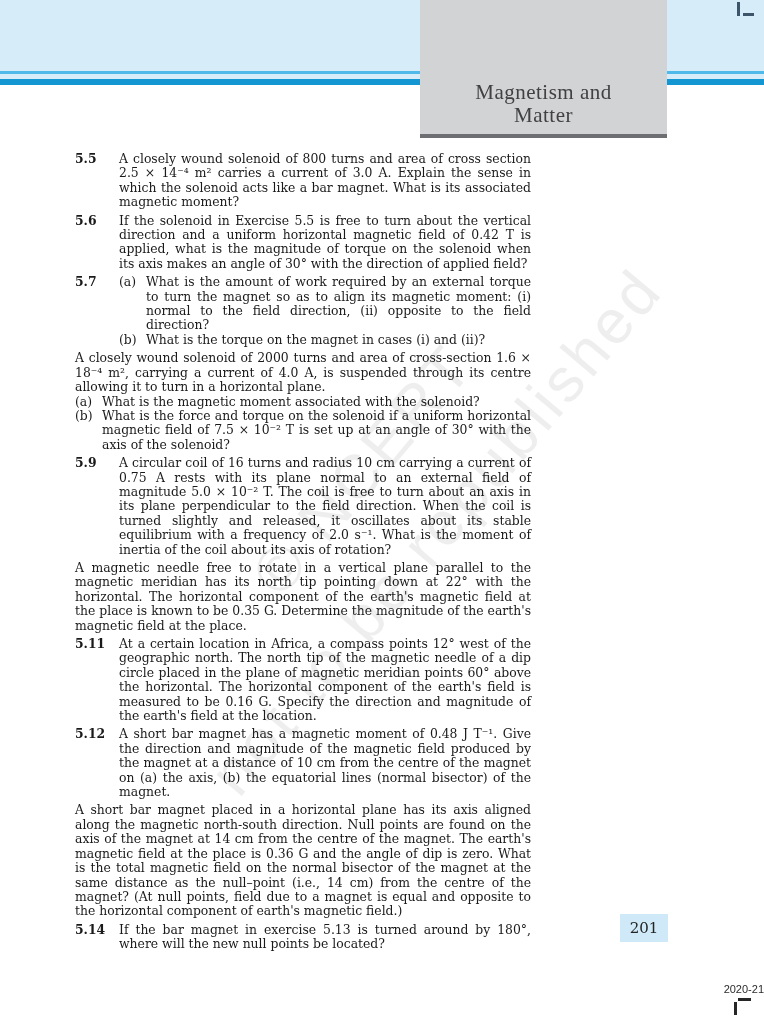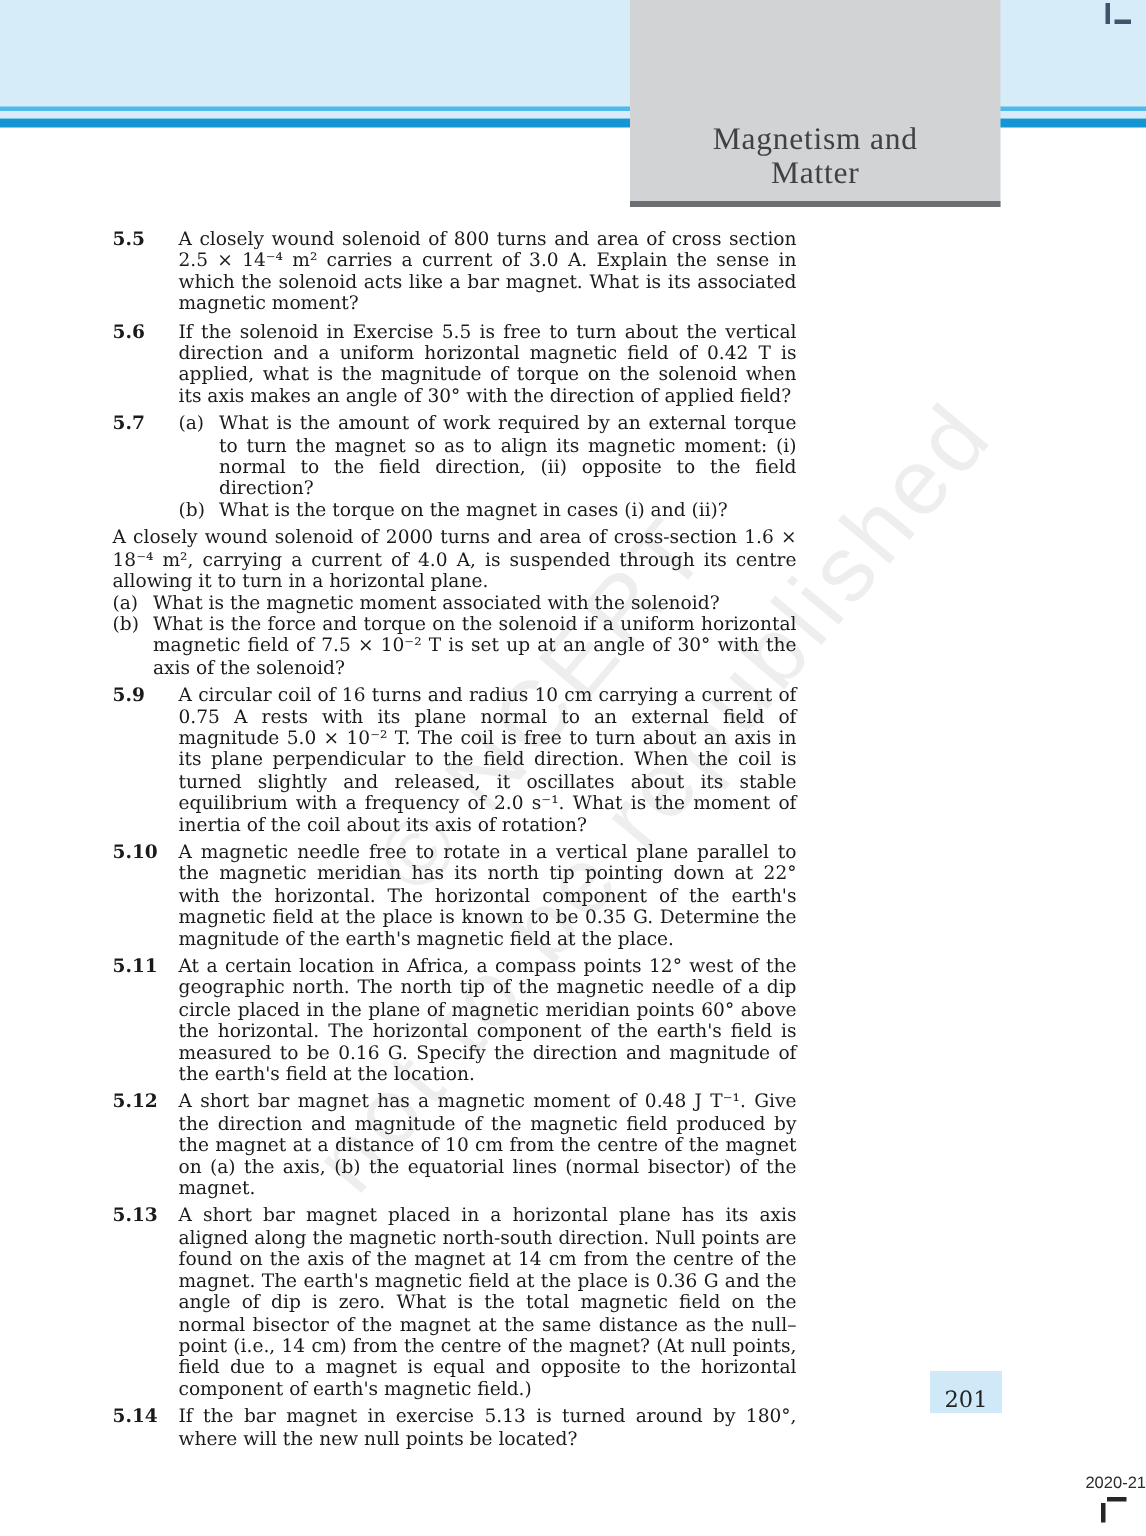--- a/index.html
+++ b/index.html
@@ -48,21 +48,21 @@
   .ex-item { display: flex; margin-bottom: 4px; }
   .ex-num  { width: 44px; flex: none; font-weight: bold; font-size: 12.4px; line-height: 14.4px; }
   .ex-body { flex: 1; min-width: 0; }
   .ex-para { margin: 0; }
   .ex-sub  { display: flex; }
   .ex-sublabel { width: 27px; flex: none; font-size: 12.4px; line-height: 14.4px; }
   .ex-text { flex: 1; font-size: 12.4px; line-height: 14.4px; text-align: justify; }
   
   .page-badge {
     position: absolute; left: 620px; top: 914px; width: 48px; height: 28px;
-    background: #cfe9f8; display: flex; align-items: flex-end; justify-content: center;
+    background: #cfe9f8; display: flex; align-items: center; justify-content: center;
     font-size: 15px; color: #232323; z-index: 2;
   }
   .footer {
     position: absolute; left: 0; top: 983px; width: 764px; text-align: right;
     font-family: "Liberation Sans", sans-serif; font-size: 11px; color: #2b2b2b; z-index: 2;
   }
 </style>
 </head>
 <body>
 
@@ -136,21 +136,20 @@
     </div>
     <div class="ex-item">
       <div class="ex-num">5.9</div>
       <div class="ex-body">
         <div class="ex-para">
           <div class="ex-text">A circular coil of 16 turns and radius 10 cm carrying a current of 0.75 A rests with its plane normal to an external field of magnitude 5.0 × 10⁻² T. The coil is free to turn about an axis in its plane perpendicular to the field direction. When the coil is turned slightly and released, it oscillates about its stable equilibrium with a frequency of 2.0 s⁻¹. What is the moment of inertia of the coil about its axis of rotation?</div>
         </div>
       </div>
     </div>
     <div class="ex-item">
-      <div class="ex-num">5.10</div>
       <div class="ex-body">
         <div class="ex-para">
           <div class="ex-text">A magnetic needle free to rotate in a vertical plane parallel to the magnetic meridian has its north tip pointing down at 22° with the horizontal. The horizontal component of the earth's magnetic field at the place is known to be 0.35 G. Determine the magnitude of the earth's magnetic field at the place.</div>
         </div>
       </div>
     </div>
     <div class="ex-item">
       <div class="ex-num">5.11</div>
       <div class="ex-body">
         <div class="ex-para">
@@ -160,21 +159,20 @@
     </div>
     <div class="ex-item">
       <div class="ex-num">5.12</div>
       <div class="ex-body">
         <div class="ex-para">
           <div class="ex-text">A short bar magnet has a magnetic moment of 0.48 J T⁻¹. Give the direction and magnitude of the magnetic field produced by the magnet at a distance of 10 cm from the centre of the magnet on (a) the axis, (b) the equatorial lines (normal bisector) of the magnet.</div>
         </div>
       </div>
     </div>
     <div class="ex-item">
-      <div class="ex-num">5.13</div>
       <div class="ex-body">
         <div class="ex-para">
           <div class="ex-text">A short bar magnet placed in a horizontal plane has its axis aligned along the magnetic north-south direction. Null points are found on the axis of the magnet at 14 cm from the centre of the magnet. The earth's magnetic field at the place is 0.36 G and the angle of dip is zero. What is the total magnetic field on the normal bisector of the magnet at the same distance as the null–point (i.e., 14 cm) from the centre of the magnet? (At null points, field due to a magnet is equal and opposite to the horizontal component of earth's magnetic field.)</div>
         </div>
       </div>
     </div>
     <div class="ex-item">
       <div class="ex-num">5.14</div>
       <div class="ex-body">
         <div class="ex-para">

